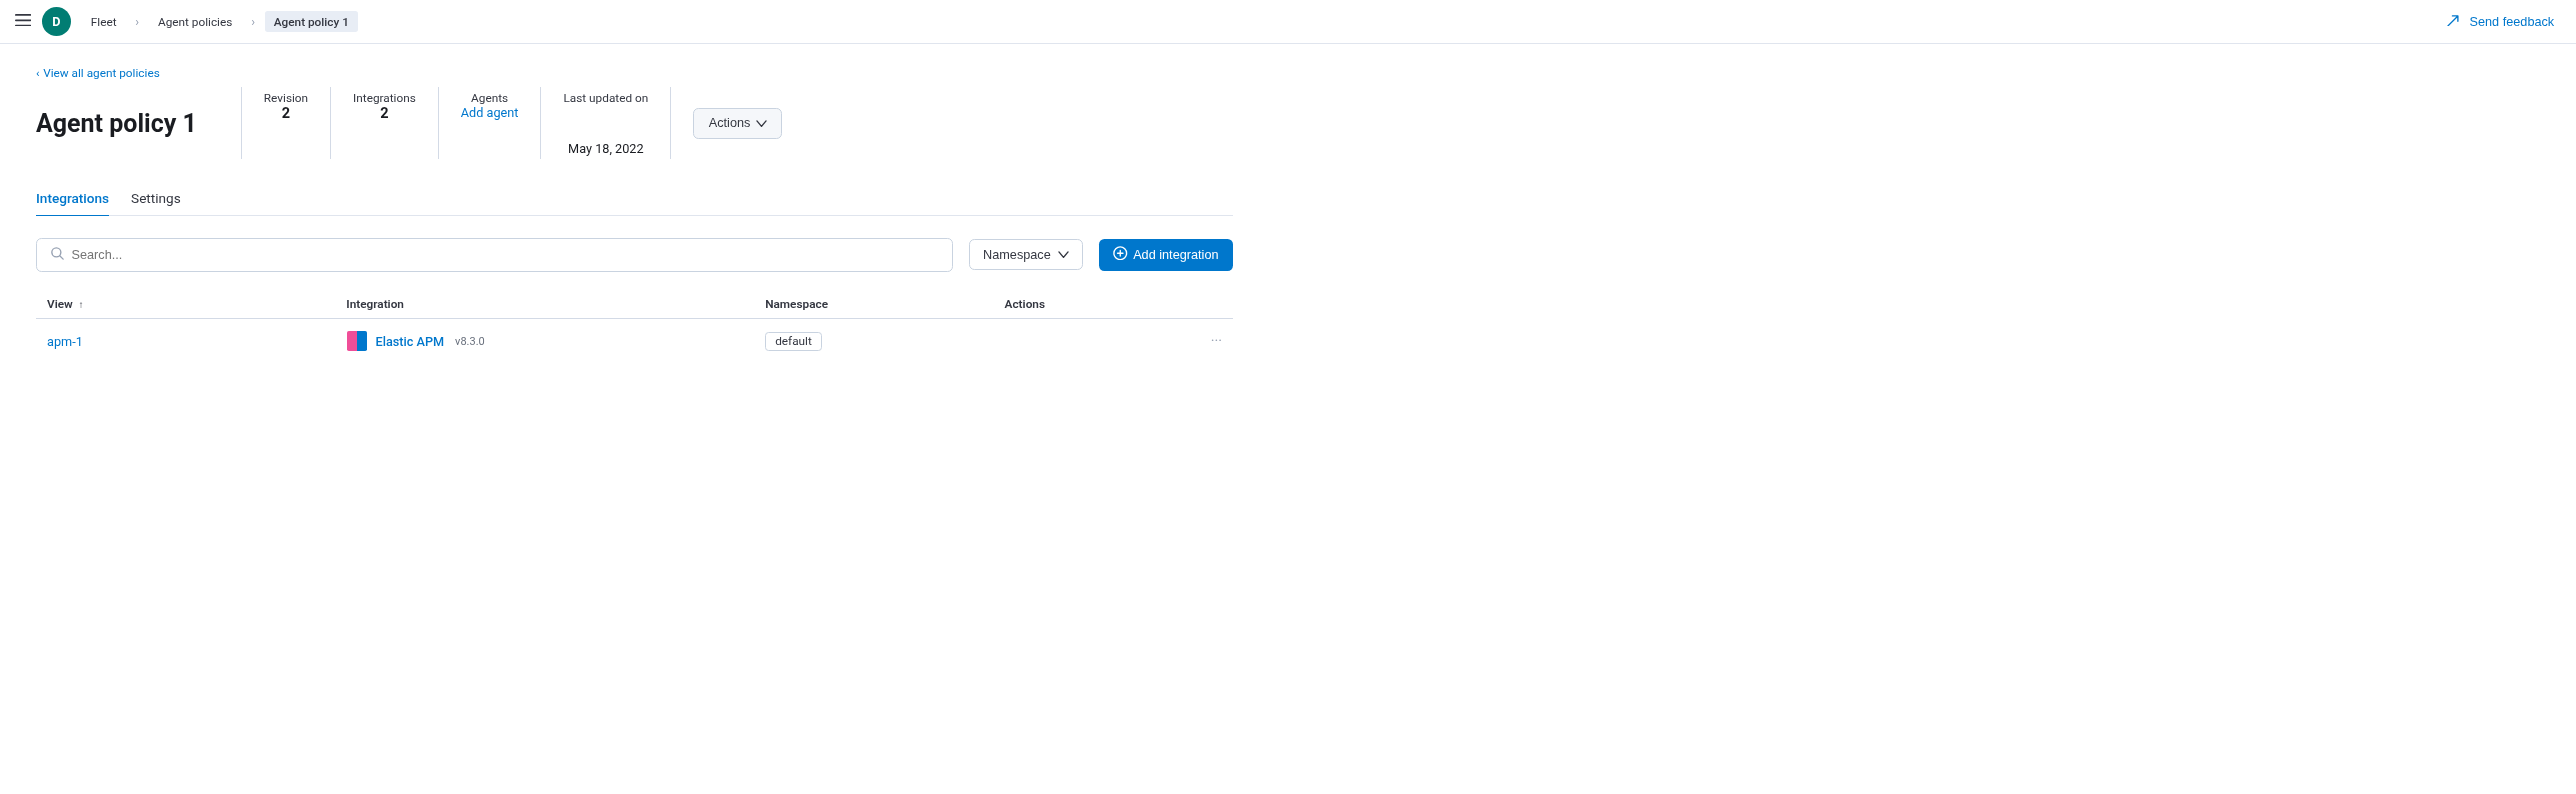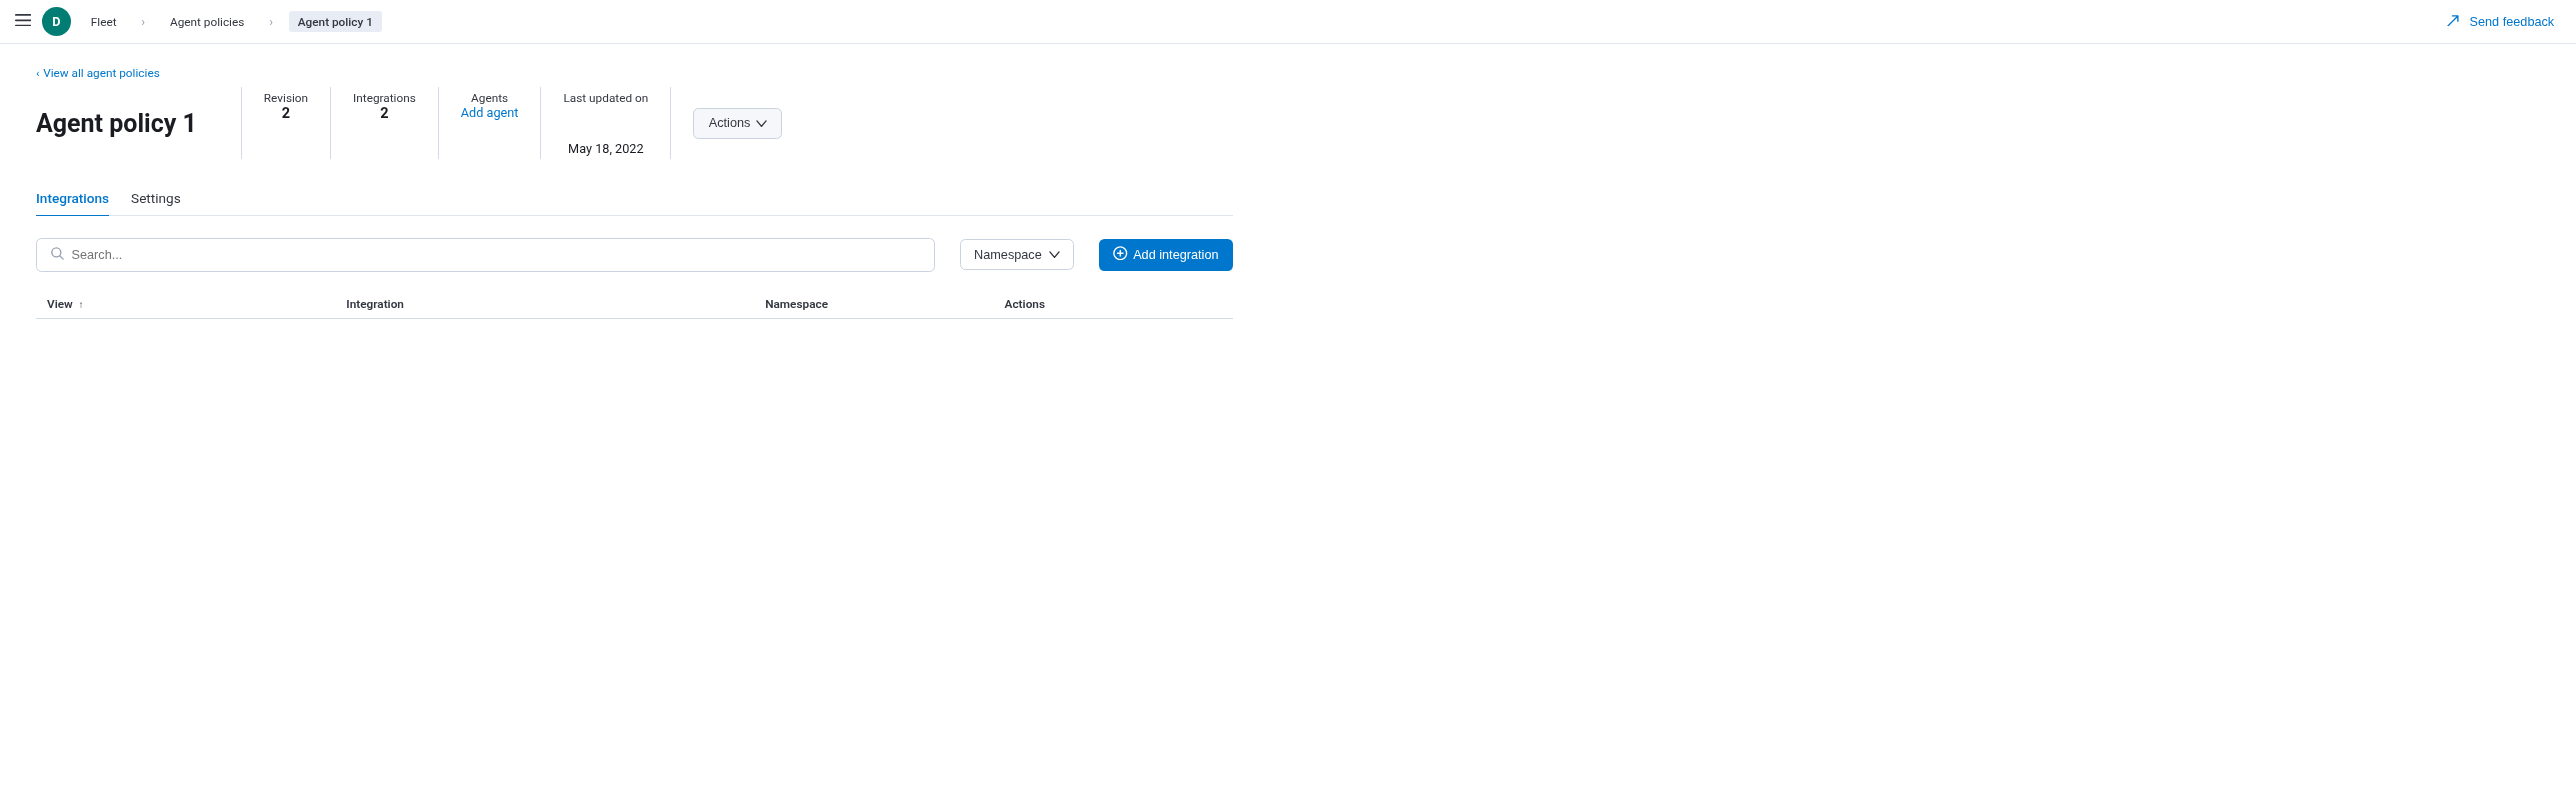--- a/index.html
+++ b/index.html
@@ -9,21 +9,21 @@
     .top-nav {
       display: flex; align-items: center; padding: 0 14.5px; height: 44px;
       border-bottom: 0.9px solid #e0e5ee; background: #fff;
     }
     .hamburger { cursor: pointer; margin-right: 11px; color: #343741; }
     .avatar {
       width: 29px; height: 29px; border-radius: 50%; background: #017d73;
       display: flex; align-items: center; justify-content: center;
       color: #fff; font-weight: 700; font-size: 12.7px; margin-right: 11px; flex-shrink: 0;
     }
-    .breadcrumb { display: flex; align-items: center; gap: 14px; }
+    .breadcrumb { display: flex; align-items: center; gap: 8px; }
     .breadcrumb-item {
       display: flex; align-items: center;
       padding: 3.6px 9px; border-radius: 2.7px;
       font-size: 11.8px; color: #343741; cursor: pointer;
     }
     .breadcrumb-sep {
       color: #98a2b3; font-size: 12.7px; margin: 0 1.8px;
     }
     .breadcrumb-item.active {
       background: #e8edf5; font-weight: 500;
@@ -71,21 +71,21 @@
     
     .tabs { display: flex; gap: 0; border-bottom: 1.8px solid #e0e5ee; margin-bottom: 22px; }
     .tab {
       padding: 9px 0; margin-right: 22px; font-size: 13.6px; cursor: pointer;
       border-bottom: 1.8px solid transparent; margin-bottom: -1.8px; color: #343741;
     }
     .tab.active { color: #0077cc; border-bottom: 1.8px solid #0077cc; font-weight: 500; }
 
     
     .search-filter-row {
-      display: flex; align-items: center; gap: 25px; margin-bottom: 18px;
+      display: flex; align-items: center; gap: 16px; margin-bottom: 18px;
     }
     .search-box {
       display: flex; align-items: center; gap: 7.3px;
       border: 0.9px solid #c9d3e0; border-radius: 5.4px; padding: 7.3px 12.7px;
       flex: 1; background: #fff;
     }
     .search-box input {
       border: none; outline: none; font-size: 12.7px; color: #343741; width: 100%; background: transparent;
     }
     .search-icon { color: #98a2b3; font-size: 12.7px; flex-shrink: 0; }
@@ -268,17 +268,34 @@
         <th class="col-name">
           <span>View</span>
           <span class="sort-icon">↑</span>
         </th>
         <th class="col-integration">Integration</th>
         <th class="col-namespace">Namespace</th>
         <th class="col-actions">Actions</th>
       </tr>
     </thead>
     <tbody id="table-body">
+    <tr>
+          <td class="col-name"><a class="row-link">apm-1</a></td>
+          <td class="col-integration">
+            <div class="integration-cell">
+              <div class="integration-icon">
+        <div class="apm-icon">
+          <div class="apm-icon-left"></div>
+          <div class="apm-icon-right"></div>
+        </div>
+              </div>
+              <span class="integration-name">Elastic APM</span>
+              <span class="integration-version">v8.3.0</span>
+            </div>
+          </td>
+          <td class="col-namespace"><span class="namespace-badge">default</span></td>
+          <td class="col-actions"><span class="row-actions">···</span></td>
+        </tr>
       </tbody>
   </table>
 
 </div>
 
 
 </body></html>

